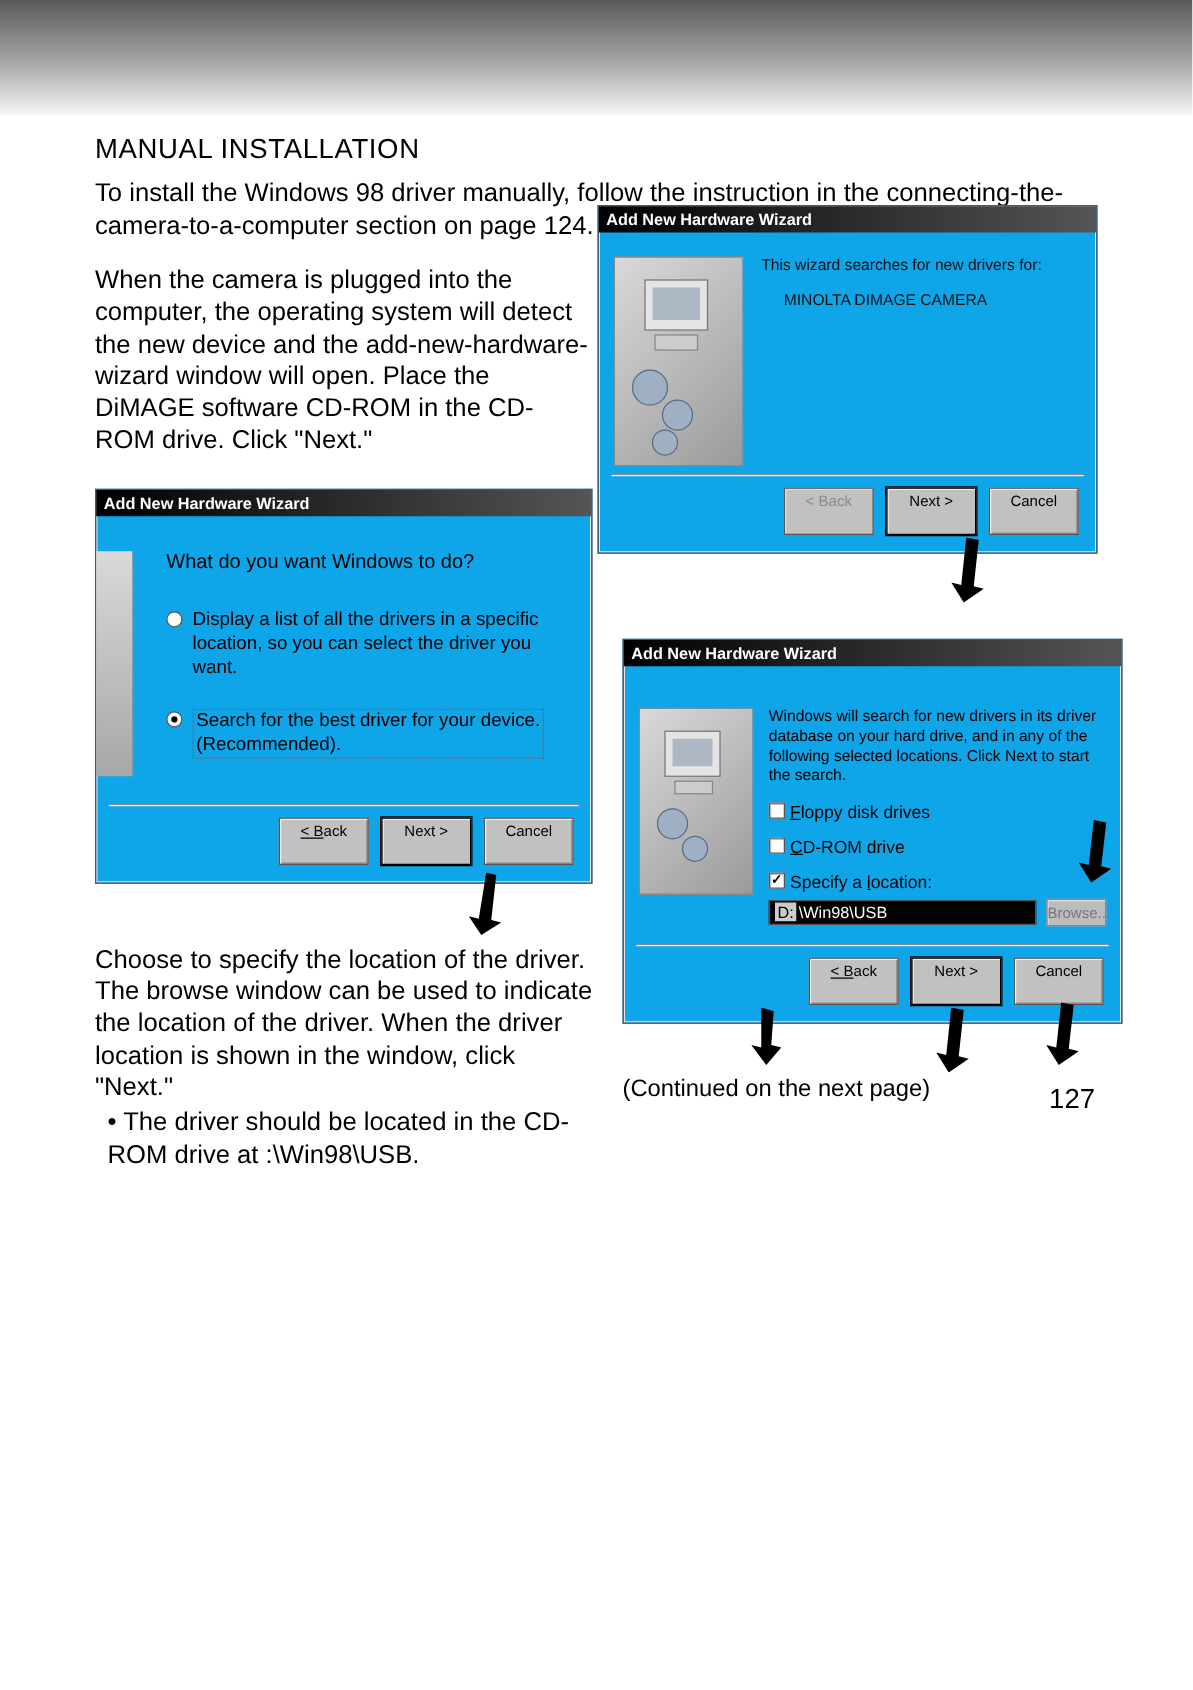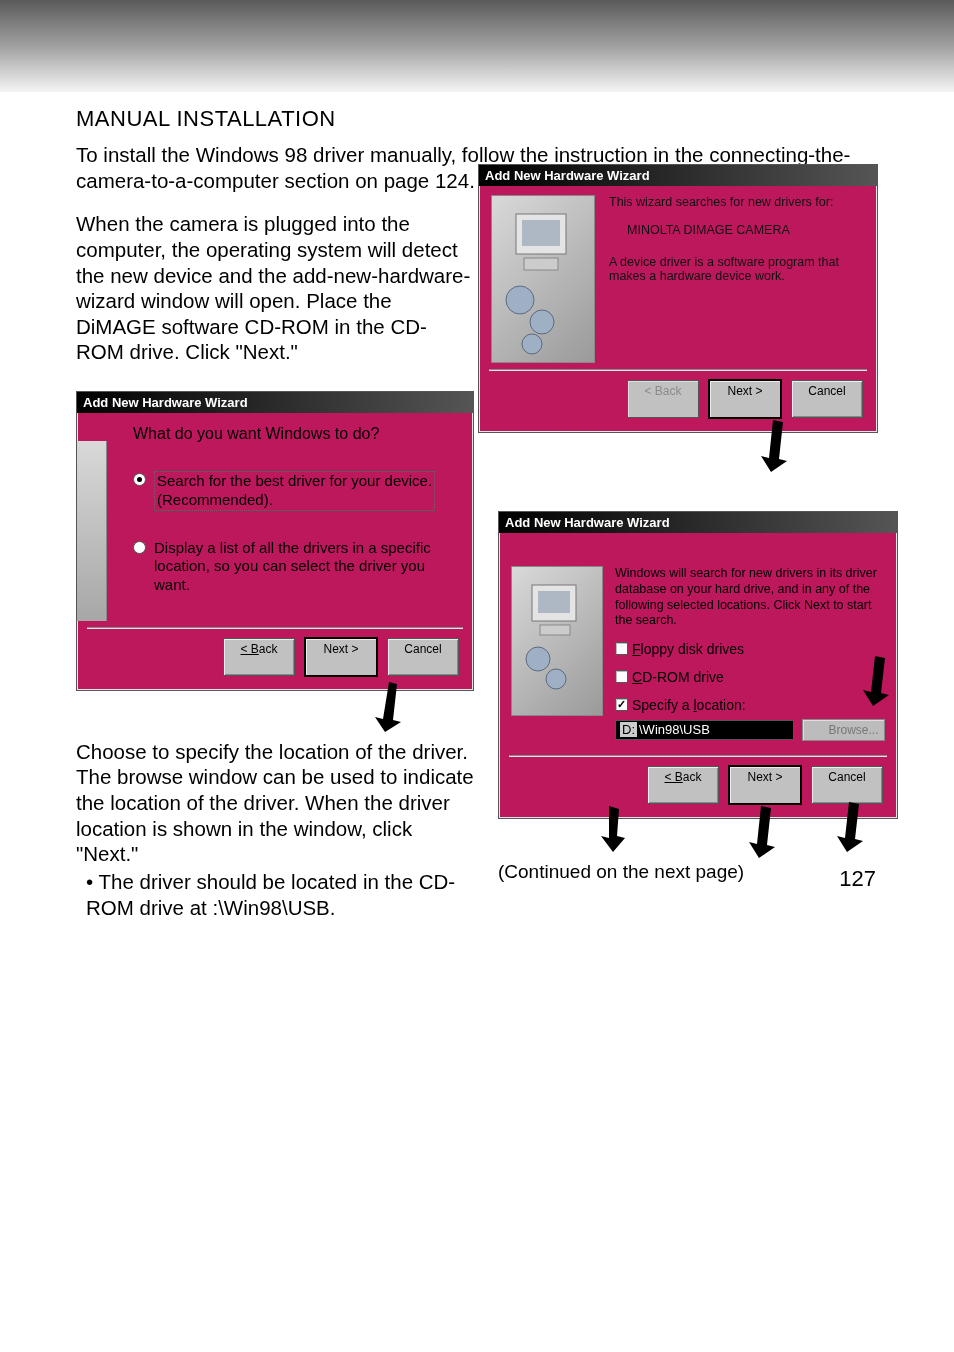--- a/index.html
+++ b/index.html
@@ -31,34 +31,34 @@
     line-height: 1.25;
     font-weight: normal;
   }
   .para-a { margin-bottom: 18px; }
   .two-col { display: flex; gap: 24px; }
   .left-col { width: 398px; }
   .right-col { width: 400px; }
 
   
   .dlg {
-    background: #be185d;
+    background: #0ea5e9;
     border: 1px solid #555;
     box-shadow: 0 0 0 1px #e6e6e6 inset;
   }
   .dlg-title {
     background: linear-gradient(to right, #000, #555);
     color: #fff;
     font-size: 13px;
     font-weight: bold;
     padding: 3px 6px;
   }
   .dlg-body {
     display: flex;
-    padding: 9px 12px 6px 12px;
+    padding: 19px 12px 6px 12px;
     gap: 14px;
   }
   .dlg-graphic {
     width: 104px;
     height: 168px;
     background: linear-gradient(135deg, #d9d9d9 0%, #9a9a9a 100%);
     border: 1px solid #888;
     position: relative;
   }
   .dlg-graphic svg { position: absolute; }
@@ -79,21 +79,21 @@
     box-shadow: inset 1px 1px 0 #eee, inset -1px -1px 0 #888;
     font-size: 12px;
     text-align: center;
     line-height: 20px;
     cursor: pointer;
   }
   .win-btn.disabled { color: #8a8a8a; box-shadow: inset 1px 1px 0 #ddd; }
   .win-btn.emph { border: 1px solid #000; box-shadow: 0 0 0 1px #000, inset 1px 1px 0 #eee; }
 
   
-  .dlg2-body { padding: 12px 14px 8px 14px; position: relative; }
+  .dlg2-body { padding: 28px 14px 8px 14px; position: relative; }
   .dlg2-graphic-slice {
     width: 30px; height: 180px;
     background: linear-gradient(180deg,#d9d9d9,#a7a7a7);
     border-right: 1px solid #888;
     position: absolute; left: 0; top: 28px;
   }
   .dlg2-question { margin-left: 42px; font-size: 16px; margin-bottom: 28px; }
   .radio-row { display: flex; align-items: flex-start; gap: 8px; margin-left: 42px; margin-bottom: 24px; font-size: 15px; }
   .radio-row.first { margin-bottom: 28px; }
   .radio {
@@ -117,24 +117,23 @@
   }
   .chk.checked::after { content:"✓"; font-weight:bold; }
   .chk-row u { text-decoration: underline; }
   .loc-row { display:flex; align-items:center; gap:8px; margin-top: 6px; }
   .loc-input {
     flex:1; height:20px; background:#000; color:#fff; font-size:13px;
     padding: 0 4px; display:flex; align-items:center; border:1px solid #555;
   }
   .loc-input .sel { background:#ccc; color:#000; padding:0 2px; margin-right:2px; }
   .browse-btn {
-    width: 83px; height:22px; background:#bcbcbc; border:1px solid #888;
+    width: 48px; height:22px; background:#bcbcbc; border:1px solid #888;
     font-size:12px; color:#777; text-align:center; line-height:20px;
     box-shadow: inset 1px 1px 0 #ddd;
-    padding-left: 20px;
   }
   .combo-stub {
     width: 20px; height: 20px;
     background: #bcbcbc;
     border: 1px solid #777;
     box-shadow: inset -1px -1px 0 #888, inset 1px 1px 0 #e8e8e8;
     margin-left: auto;
     display: flex; align-items: center; justify-content: center;
   }
   .combo-stub::after {
@@ -166,31 +165,31 @@
 
     <div class="left-col">
       <div class="body-text" style="margin-bottom:26px;">When the camera is plugged into the computer, the operating system will detect the new device and the add-new-hardware-wizard window will open. Place the DiMAGE software CD-ROM in the CD-ROM drive. Click "Next."</div>
 
       <div class="dlg" style="position:relative; width:398px;">
         <div class="dlg-title">Add New Hardware Wizard</div>
         <div class="dlg2-body">
           <div class="dlg2-graphic-slice"></div>
           <div class="dlg2-question">What do you want Windows to do?</div>
 
+          <div class="radio-row">
+            <div class="radio"></div>
+            <div class="radio-label">Display a list of all the drivers in a specific location, so you can select the driver you want.</div>
+          </div>
+
           <div class="radio-row first">
             <div class="radio checked"></div>
             <div class="radio-label">
               <span>Search for the best driver for your device.</span><br>
               <span>(Recommended).</span>
             </div>
-          </div>
-
-          <div class="radio-row">
-            <div class="radio"></div>
-            <div class="radio-label">Display a list of all the drivers in a specific location, so you can select the driver you want.</div>
           </div>
         </div>
         <div class="dlg-sep"></div>
         <div class="dlg-buttons">
           <div class="win-btn"><u>&lt; B</u>ack</div>
           <div class="win-btn emph">Next &gt;</div>
           <div class="win-btn">Cancel</div>
         </div>
 
         <div class="arrow" style="left:298px; bottom:-42px;">
@@ -288,21 +287,20 @@
         <rect x="30" y="24" width="38" height="26" fill="#aeb8c4"></rect>
         <rect x="32" y="62" width="34" height="12" fill="#ccc" stroke="#888"></rect>
         <circle cx="28" cy="104" r="14" fill="#9fb0c4" stroke="#5a6b80"></circle>
         <circle cx="50" cy="126" r="12" fill="#9fb0c4" stroke="#5a6b80"></circle>
         <circle cx="40" cy="148" r="10" fill="#9fb0c4" stroke="#5a6b80"></circle>
       </svg>
     </div>
     <div class="dlg-right">
       <div>This wizard searches for new drivers for:</div>
       <div class="device">MINOLTA DIMAGE CAMERA</div>
-      <div>A device driver is a software program that makes a hardware device work.</div>
     </div>
   </div>
   <div class="dlg-sep"></div>
   <div class="dlg-buttons">
     <div class="win-btn disabled">&lt; Back</div>
     <div class="win-btn emph">Next &gt;</div>
     <div class="win-btn">Cancel</div>
   </div>
   <div class="arrow" style="right:76px; bottom:-40px;">
     <svg width="40" height="52">

